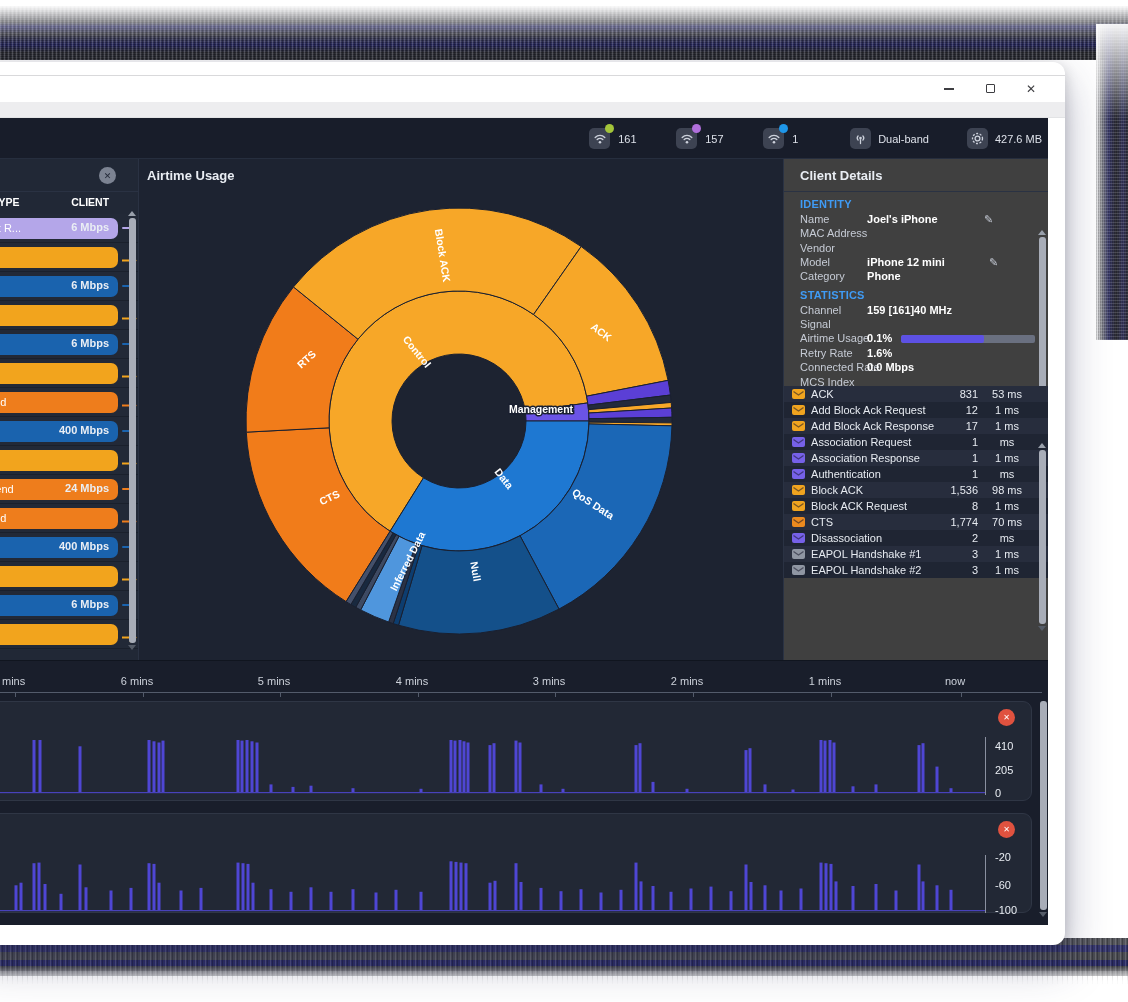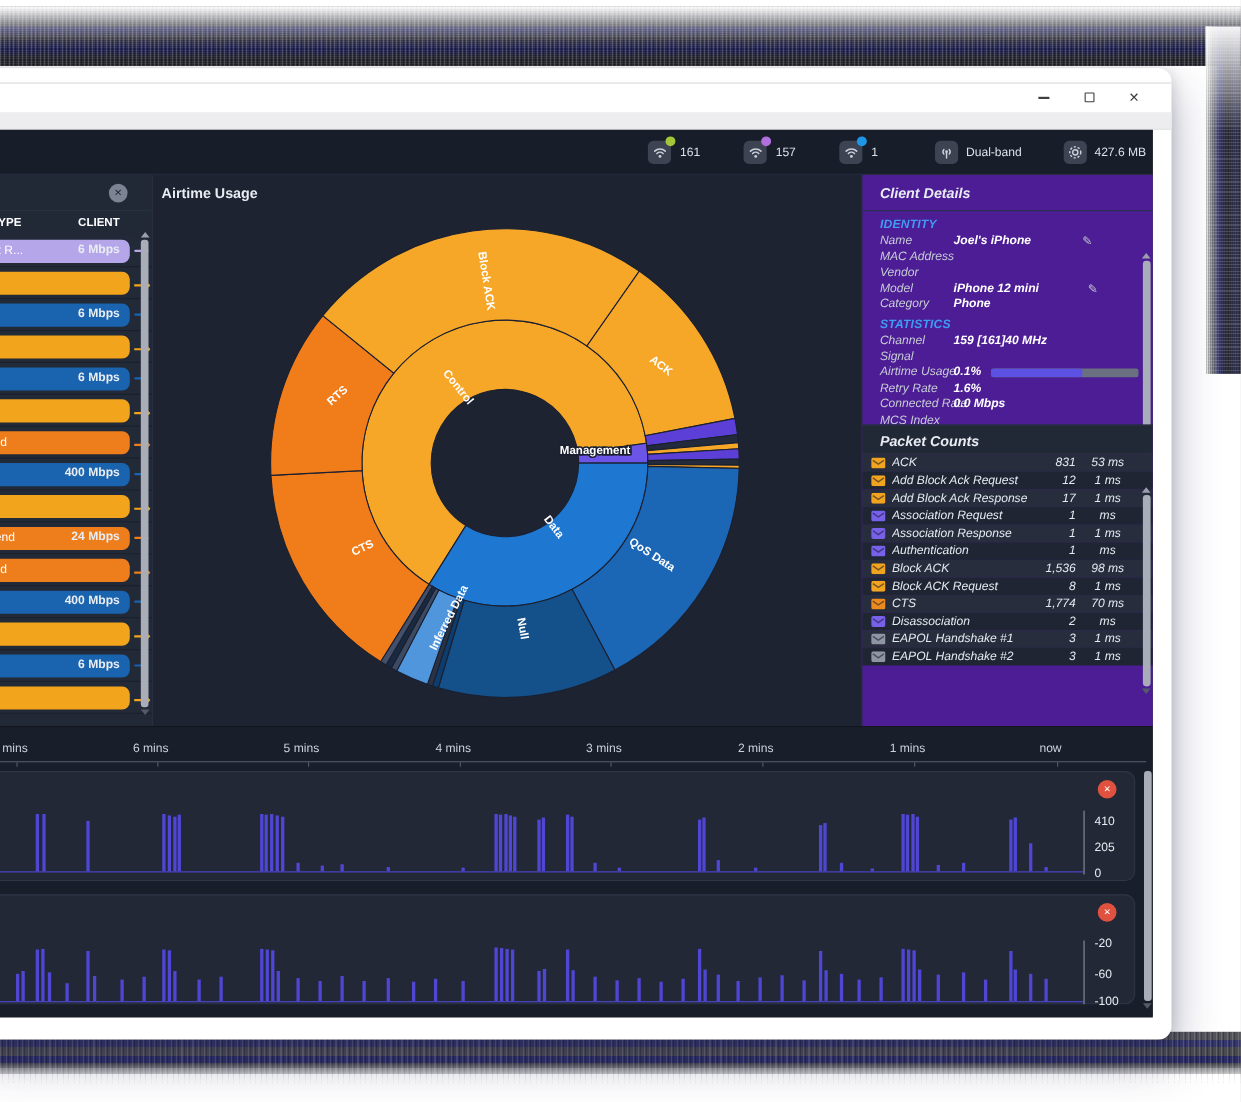--- a/index.html
+++ b/index.html
@@ -51,21 +51,21 @@
   .tb-right{position:absolute;right:6px;top:0;height:41px;display:flex;align-items:center;}
   .tb-item{display:flex;align-items:center;margin-left:16px;padding-left:22px;}
   .tb-btn{position:relative;width:21px;height:21px;background:#3d4352;border-radius:5px;display:flex;align-items:center;justify-content:center;cursor:pointer;}
   .tb-dot{position:absolute;top:-4px;right:-4px;width:9px;height:9px;border-radius:50%;}
   .tb-count{margin-left:8px;font-size:11px;color:#dde1e9;min-width:20px;}
   .tb-label{margin-left:7px;font-size:11px;color:#dde1e9;}
 
   .main{display:flex;height:502px;border-bottom:1px solid #10151f;}
   .panel-left{width:169px;background:#212836;border-right:1px solid #2a3243;position:relative;}
   .panel-mid{width:645px;background:#1d2331;border-right:1px solid #2a3243;position:relative;}
-  .panel-right{flex:1;background:#4c1d95;position:relative;font-style:italic;}
+  .panel-right{flex:1;background:#404040;position:relative;}
 
   .panel-head{height:33px;border-bottom:1px solid #2a3243;position:relative;}
   .panel-title{position:absolute;left:16px;top:9px;font-size:13px;font-weight:700;color:#e9edf3;}
   .panel-mid .panel-title{left:8px;}
   .lp-close{position:absolute;right:22px;top:8px;width:17px;height:17px;border-radius:50%;background:#7c8392;
     color:#232938;font-size:9px;font-weight:700;display:flex;align-items:center;justify-content:center;cursor:pointer;}
 
   .lp-cols{height:22px;position:relative;font-size:10.5px;font-weight:700;color:#fff;}
   .lp-col-type{position:absolute;left:16px;top:4px;}
   .lp-col-client{position:absolute;right:29px;top:4px;}
@@ -419,23 +419,20 @@
           <div class="cd-row cd-clip" style="top:184px">
             <span class="cd-label">MCS Index</span>
           </div>
           <div class="scrollbar cd-scroll">
             <div class="tri-up"></div>
             <div class="sb-thumb"></div>
             <div class="tri-down"></div>
           </div>
         </div>
 
-        <div class="pc-head">
-          <div class="panel-title">Packet Counts</div>
-        </div>
         <div class="pc-rows">
             <div class="pc-row">
               <span class="pc-ico"><svg width="13" height="10" viewBox="0 0 13 10">
                   <rect width="13" height="10" rx="2" fill="#f0a41f"></rect>
                   <path d="M1.5 2.5 L6.5 6 L11.5 2.5" fill="none" stroke="rgba(20,20,40,.55)" stroke-width="1.3"></path>
                 </svg></span>
               <span class="pc-frame">ACK</span>
               <span class="pc-count">831</span>
               <span class="pc-time">53 ms</span>
             </div>

